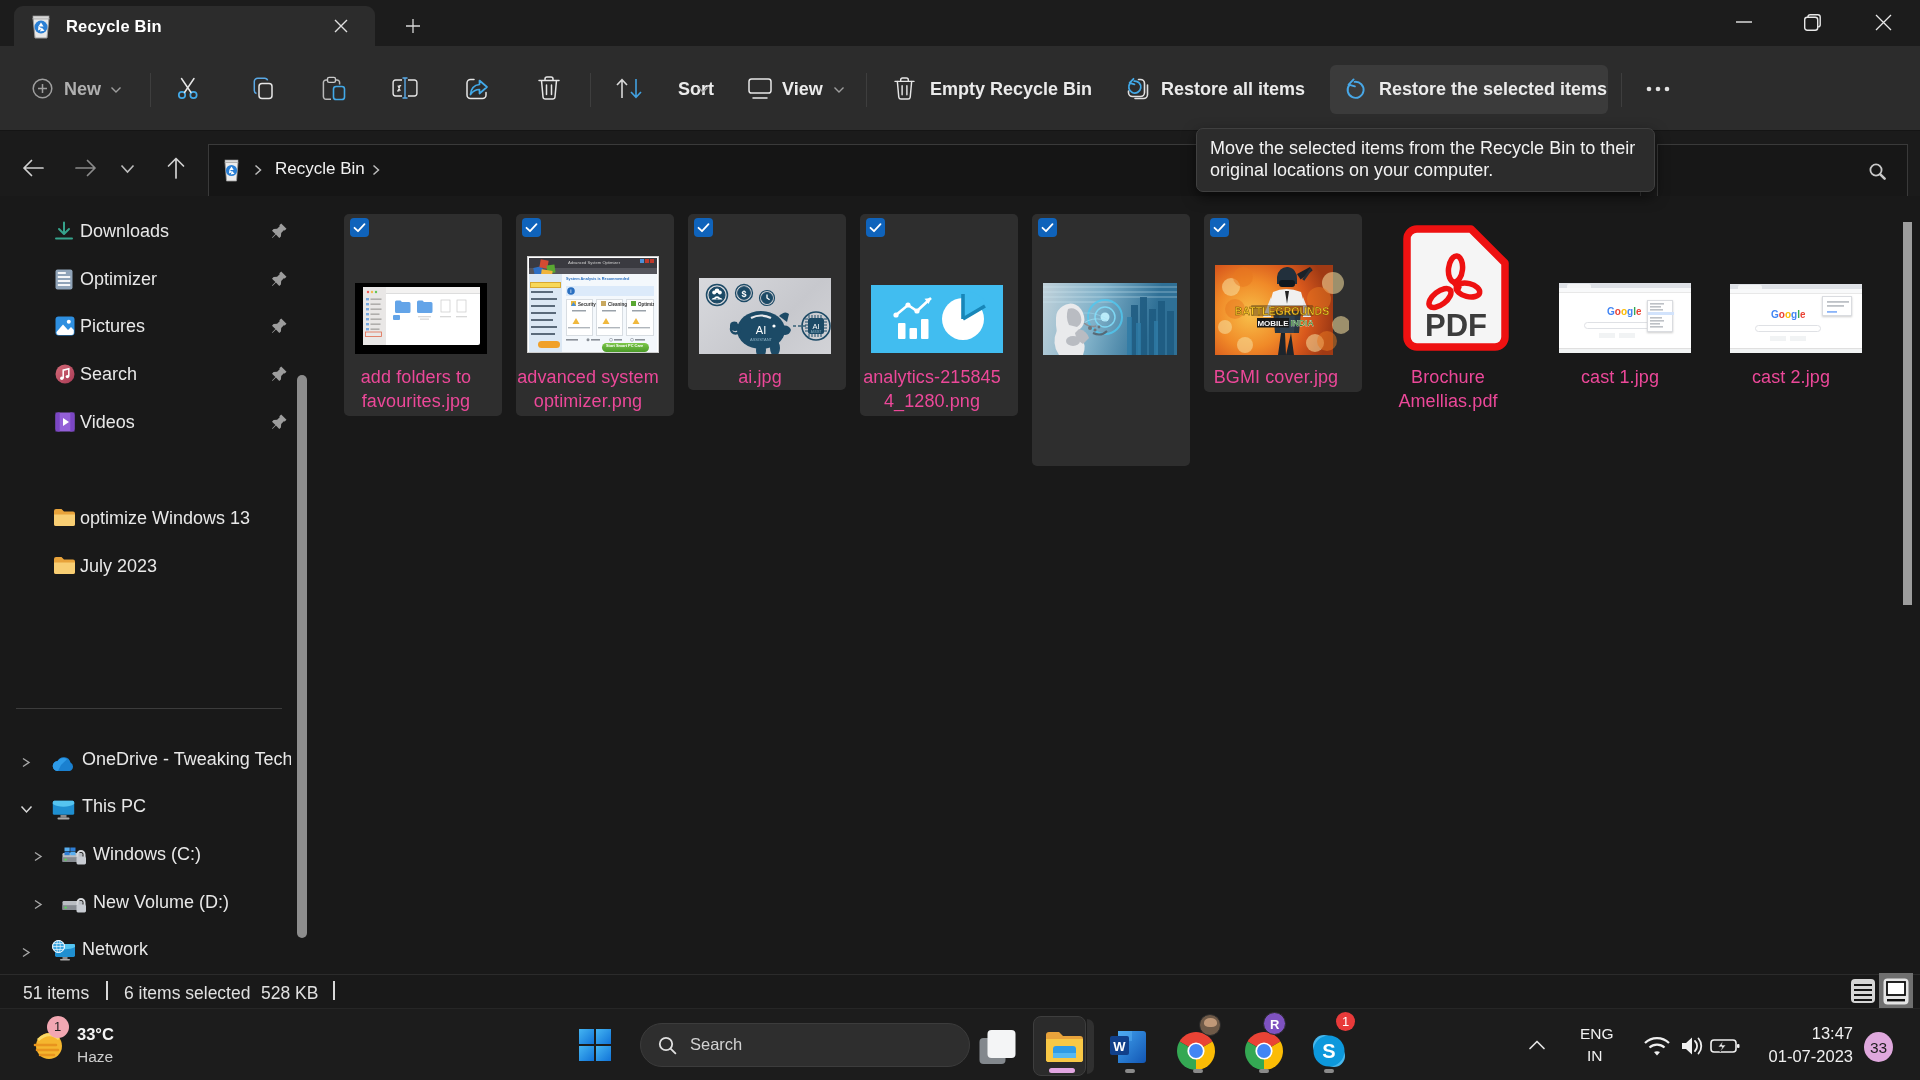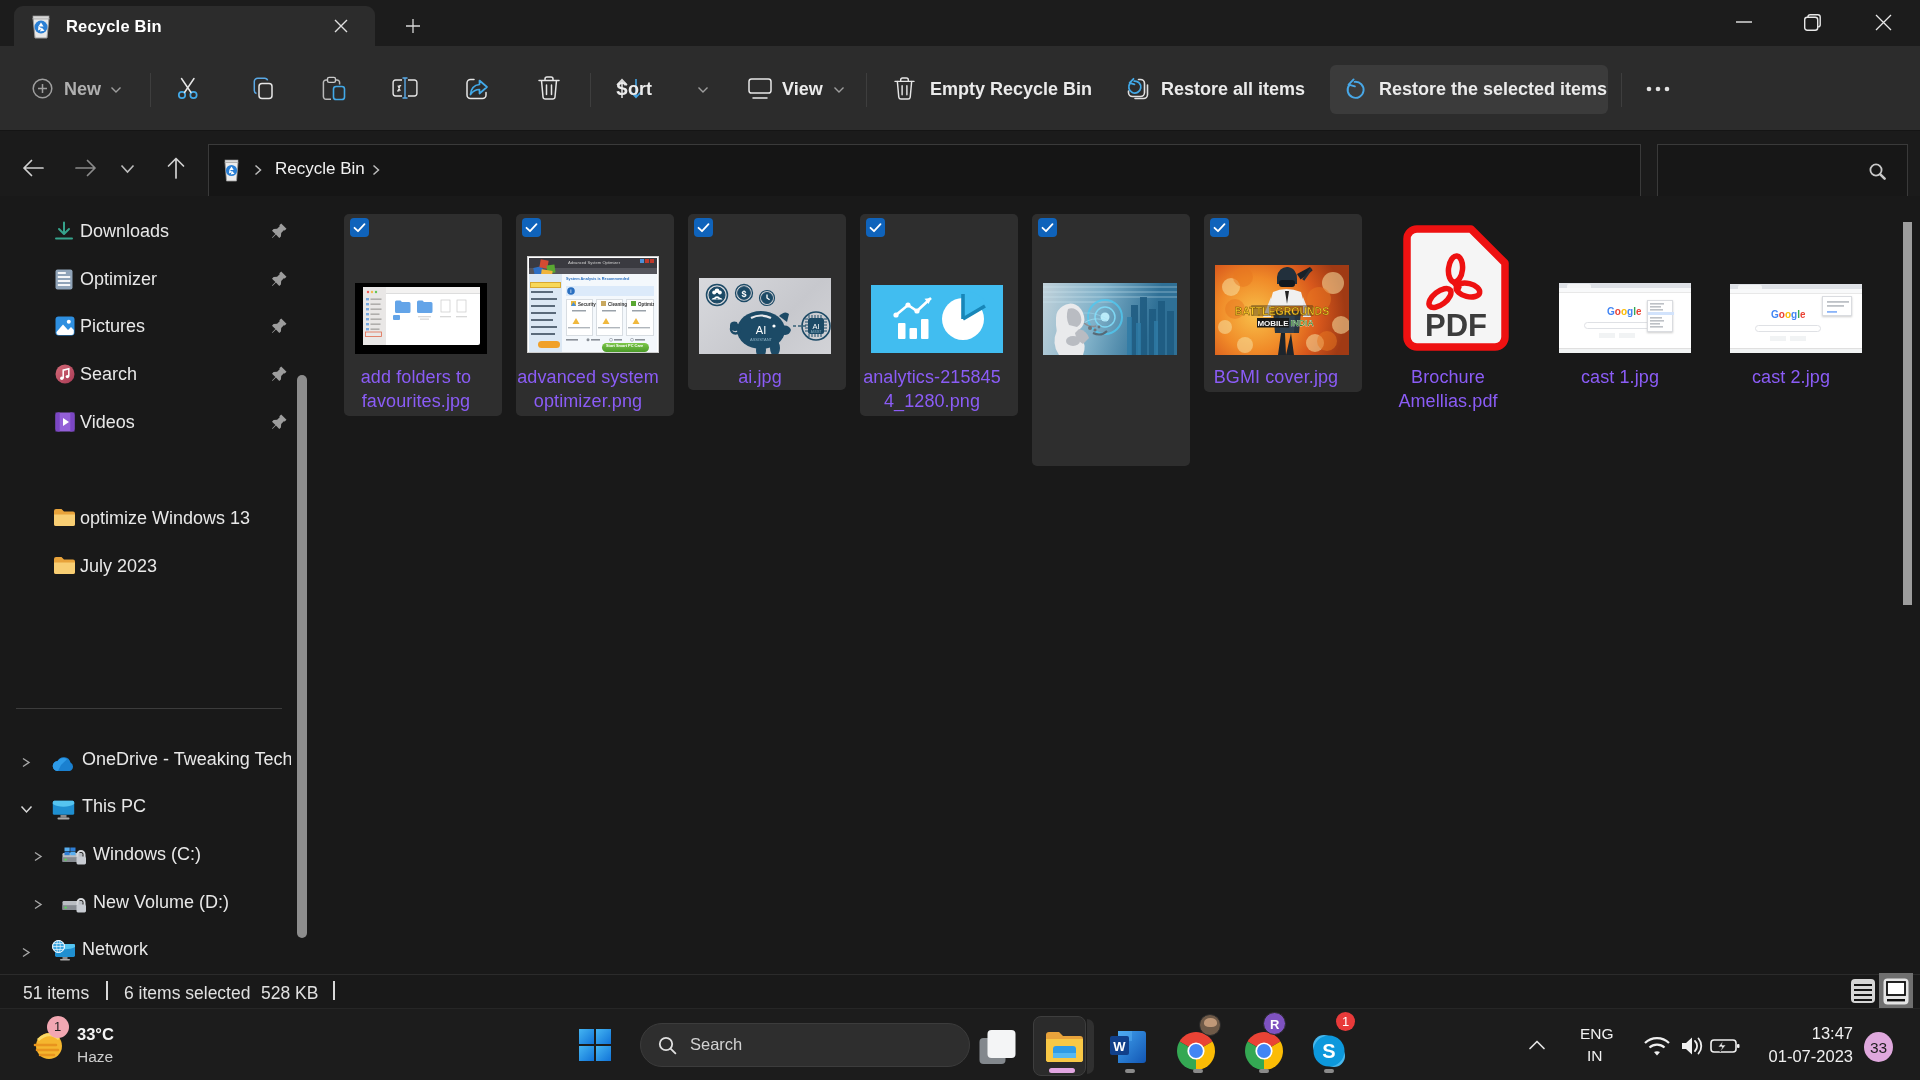--- a/index.html
+++ b/index.html
@@ -11,21 +11,21 @@
   #tabbar { left:0; top:0; width:1920px; height:46px; background:#1c1c1c; }
   #tab { left:14px; top:6px; width:361px; height:40px; background:#2c2c2c; border-radius:9px 9px 0 0; }
   #toolbar { left:0; top:46px; width:1920px; height:84px; background:#2c2c2c; }
   #addressrow { left:0; top:130px; width:1920px; height:66px; background:#1b1b1b; border-top:1px solid #151515; }
   .tbtext { color:#ebebeb; font-size:18px; white-space:nowrap;font-weight:bold; }
   .sep { position:absolute; width:1px; height:34px; top:27px; background:#3e3e3e; }
   
   #content { left:0; top:196px; width:1920px; height:778px; background:#191919; }
   .sbitem { position:absolute; color:#e8e8e8; font-size:18px; white-space:nowrap; }
   .tile { position:absolute; background:#2e2e2e; border-radius:5px; }
-  .label { position:absolute; color:#8b5cf6; font-size:18px; line-height:24.3px; text-align:center; width:144px; letter-spacing:0.1px; }
+  .label { position:absolute; color:#ec4899; font-size:18px; line-height:24.3px; text-align:center; width:144px; letter-spacing:0.1px; }
   
   #statusbar { left:0; top:974px; width:1920px; height:34px; background:#191919; border-top:1px solid #2b2b2b; }
   
   #taskbar { left:0; top:1008px; width:1920px; height:72px; background:#1c1c1c; border-top:1px solid #262626; }
 </style>
 </head>
 <body>
 <div id="page">
   <div id="tabbar" class="abs"></div>
   <div id="tab" class="abs">
@@ -99,21 +99,21 @@
 
     <svg class="abs" style="left:538px;top:30px" width="22" height="24" viewBox="0 0 22 24">
       <path d="M1 4.5 H21 M7 4.5 V3 a2 2 0 0 1 2 -2 h4 a2 2 0 0 1 2 2 v1.5 M3.5 4.5 L5 21 a2.3 2.3 0 0 0 2.3 2 h7.4 a2.3 2.3 0 0 0 2.3 -2 L18.5 4.5 M8.5 9 V18.5 M13.5 9 V18.5" fill="none" stroke="#e6e6e6" stroke-width="1.5" stroke-linecap="round"></path>
     </svg>
     <div class="sep" style="left:590px"></div>
 
     <svg class="abs" style="left:615px;top:31px" width="30" height="23" viewBox="0 0 30 23">
       <path d="M7 21 V3 M2 8 L7 2.6 L12 8" fill="none" stroke="#d9d9d9" stroke-width="1.6"></path>
       <path d="M21 2 V20 M16 15 L21 20.4 L26 15" fill="none" stroke="#42a1e0" stroke-width="1.6"></path>
     </svg>
-    <span class="abs tbtext" style="left:616px;top:33px">Sort</span>
+    <span class="abs tbtext" style="left:678px;top:33px">Sort</span>
     <svg class="abs" style="left:697px;top:40px" width="12" height="8" viewBox="0 0 12 8">
         <path d="M1.5 1.5 L6 6 L10.5 1.5" fill="none" stroke="#9e9e9e" stroke-width="1.4"></path>
       </svg>
 
     <svg class="abs" style="left:748px;top:32px" width="24" height="21" viewBox="0 0 24 21">
       <rect x="1" y="1" width="22" height="14" rx="2.6" fill="none" stroke="#e6e6e6" stroke-width="1.5"></rect>
       <path d="M5 20 H19" stroke="#e6e6e6" stroke-width="1.5" stroke-linecap="round"></path>
     </svg>
     <span class="abs tbtext" style="left:782px;top:33px">View</span>
     <svg class="abs" style="left:833px;top:40px" width="12" height="8" viewBox="0 0 12 8">
@@ -562,21 +562,21 @@
           <path d="M36 46 q8 2 10 9 l-6 6 q-7 -4 -8 -11 Z"></path>
         </g>
         <path d="M41 40 q6 5 12 3" stroke="#8a8d93" stroke-width="1.4" fill="none"></path>
         <circle cx="47" cy="45" r="2" fill="#6f7378"></circle>
           <circle cx="52" cy="47" r="1.6" fill="#6f7378"></circle>
           <circle cx="56" cy="44" r="1.4" fill="#6f7378"></circle>
         <path d="M50 50 q8 4 14 -2" stroke="#586a77" stroke-width="2" fill="none"></path>
       </svg>
     </div>
 
-    <div class="abs" style="left:1215px;top:69px;width:134px;height:90px;background:radial-gradient(circle at 30% 55%,#f8c04a,#f08a28 35%,#d8581c 60%,#a03a14 85%)">
+    <div class="abs" style="left:1215px;top:69px;width:118px;height:90px;background:radial-gradient(circle at 30% 55%,#f8c04a,#f08a28 35%,#d8581c 60%,#a03a14 85%)">
       <svg class="abs" style="left:0;top:0" width="134" height="90" viewBox="0 0 134 90">
         <g fill="#f8e0a0" opacity="0.55">
           <circle cx="16" cy="22" r="9"></circle>
             <circle cx="118" cy="18" r="11"></circle>
             <circle cx="126" cy="60" r="9"></circle>
             <circle cx="10" cy="62" r="7"></circle>
             <circle cx="100" cy="78" r="9"></circle>
             <circle cx="30" cy="80" r="8"></circle>
         </g>
         <g fill="#e87820" opacity="0.5">
@@ -696,20 +696,23 @@
     <div class="label" style="left:516px;top:169px">advanced system<br>optimizer.png</div>
     <div class="label" style="left:688px;top:169px">ai.jpg</div>
     <div class="label" style="left:860px;top:169px">analytics-215845<br>4_1280.png</div>
     <div class="label" style="left:1204px;top:169px">BGMI cover.jpg</div>
     <div class="label" style="left:1376px;top:169px">Brochure<br>Amellias.pdf</div>
     <div class="label" style="left:1548px;top:169px">cast 1.jpg</div>
     <div class="label" style="left:1719px;top:169px">cast 2.jpg</div>
 
     <div class="abs" style="left:1903px;top:26px;width:9px;height:383px;background:#9d9d9d"></div>
 
+    <div class="abs" style="left:1196px;top:-68px;width:459px;height:64px;background:#2c2c2c;border:1px solid #404040;border-radius:7px;box-shadow:0 5px 14px rgba(0,0,0,0.55);z-index:5">
+      <div style="position:absolute;left:13px;top:9px;color:#f2f2f2;font-size:18px;line-height:21.5px">Move the selected items from the Recycle Bin to their<br>original locations on your computer.</div>
+    </div>
   </div>
   <div id="statusbar" class="abs">
     <span class="abs" style="left:23px;top:8px;color:#e0e0e0;font-size:17.5px">51 items</span>
     <div class="abs" style="left:106px;top:6px;width:2px;height:19px;background:#d8d8d8"></div>
     <span class="abs" style="left:124px;top:8px;color:#e0e0e0;font-size:17.5px">6 items selected</span>
       <span class="abs" style="left:261px;top:8px;color:#e0e0e0;font-size:17.5px">528 KB</span>
     <div class="abs" style="left:333px;top:6px;width:2px;height:19px;background:#d8d8d8"></div>
     <svg class="abs" style="left:1850px;top:3px" width="26" height="26" viewBox="0 0 26 26">
         <rect x="1" y="1" width="24" height="24" rx="4" fill="#d6d6d6"></rect>
         <g stroke="#141414" stroke-width="2">

